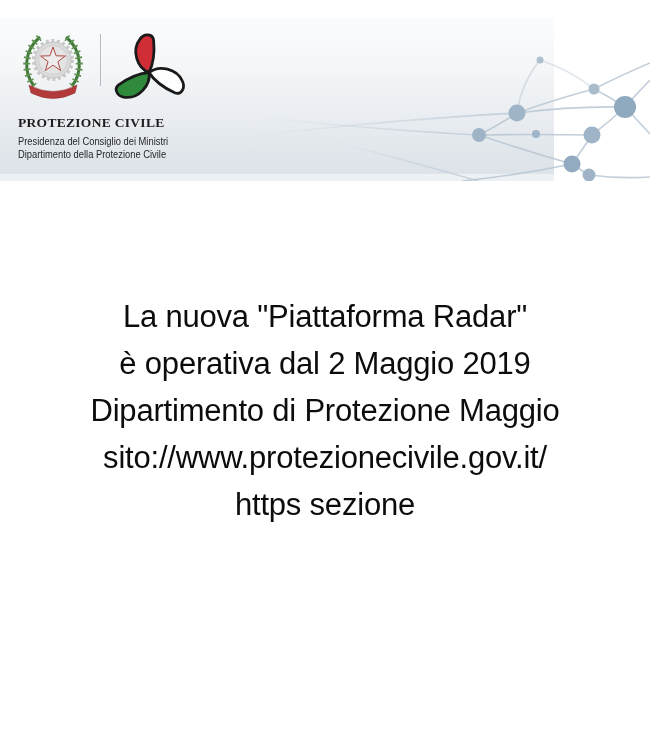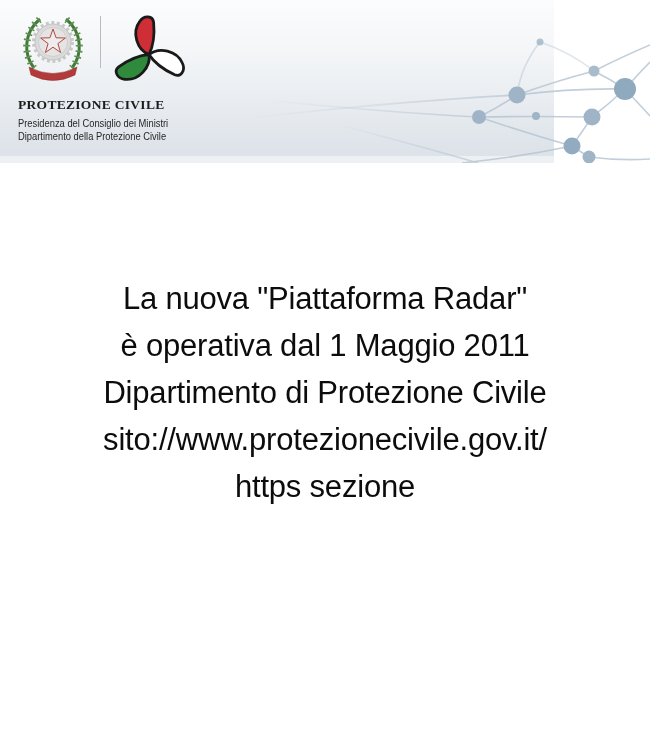--- a/index.html
+++ b/index.html
@@ -6,20 +6,21 @@
   .page{
     position:relative;width:650px;height:731px;background:#ffffff;
     font-family:"Liberation Sans","DejaVu Sans",sans-serif;overflow:hidden;
   }
   
   .header{
     position:relative;width:554px;height:163px;
     background:linear-gradient(180deg,
       #fbfcfd 0px,#f4f6f8 50px,#e8ecf0 105px,#dde3e9 150px,
       #dde3e9 156px,#eef1f4 156px,#eef1f4 163px);
+    margin-top:18px;
   }
   .net{position:absolute;left:0;top:0;width:650px;height:163px;}
   .brand{position:absolute;left:18px;top:8px;z-index:2;}
   .logo-row{display:flex;align-items:flex-start;}
   .logo-divider{width:1px;height:52px;background:#b6bcc3;margin:8px 11px 0 12px;}
   .pc-logo{margin-top:4px;}
   .org-name{
     margin-top:5px;
     font-family:"Liberation Serif","DejaVu Serif",serif;
     font-size:13.5px;font-weight:700;letter-spacing:.3px;color:#1c1c1c;
@@ -116,20 +117,20 @@
 
       <div class="org-name">PROTEZIONE CIVILE</div>
       <div class="org-sub first">Presidenza del Consiglio dei Ministri</div>
       <div class="org-sub">Dipartimento della Protezione Civile</div>
     </div>
   </header>
 
   <main class="main">
     <div class="announcement">
       <div>La nuova "Piattaforma Radar"</div>
-      <div>è operativa dal 1 Maggio 2011</div>
-      <div>Dipartimento di Protezione Civile</div>
+      <div>è operativa dal 2 Maggio 2019</div>
+      <div>Dipartimento di Protezione Maggio</div>
       <div>sito://www.protezionecivile.gov.it/</div>
       <div>https sezione</div>
     </div>
   </main>
 
 </div>
 
 </body></html>

